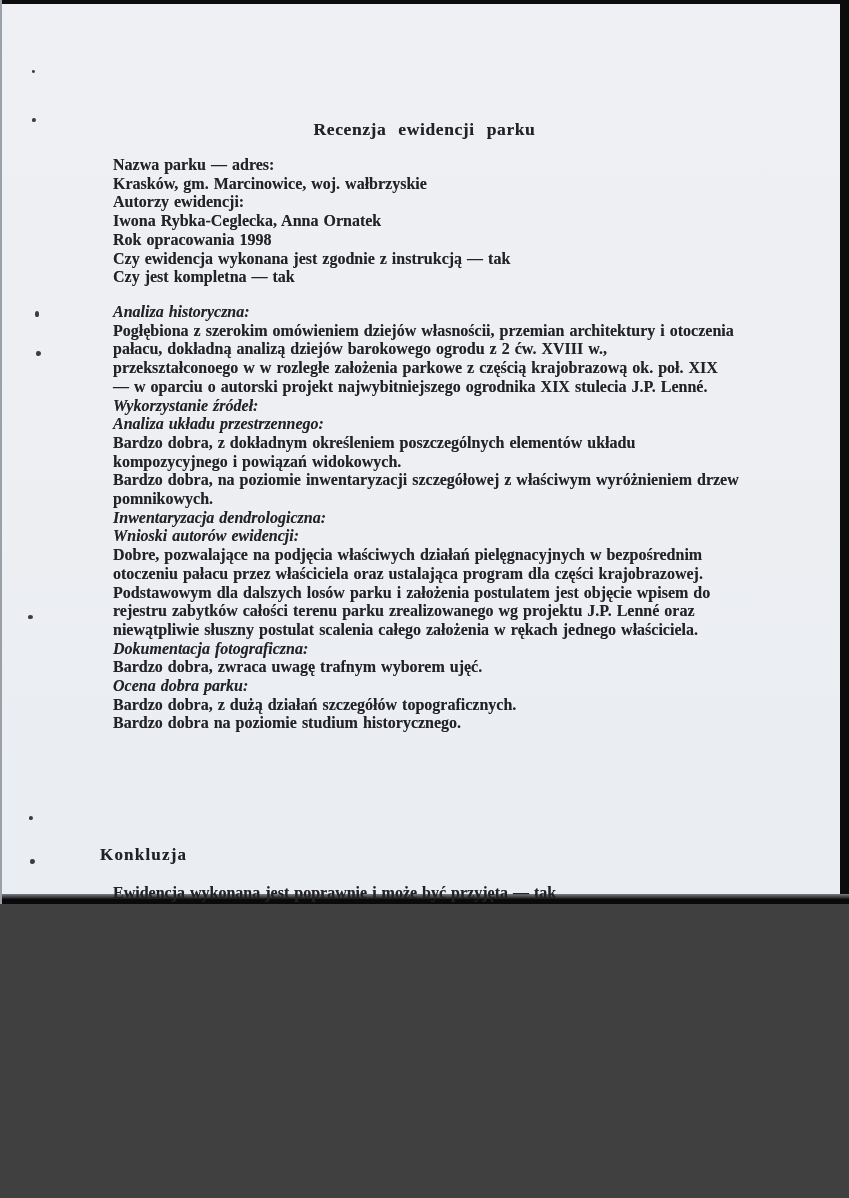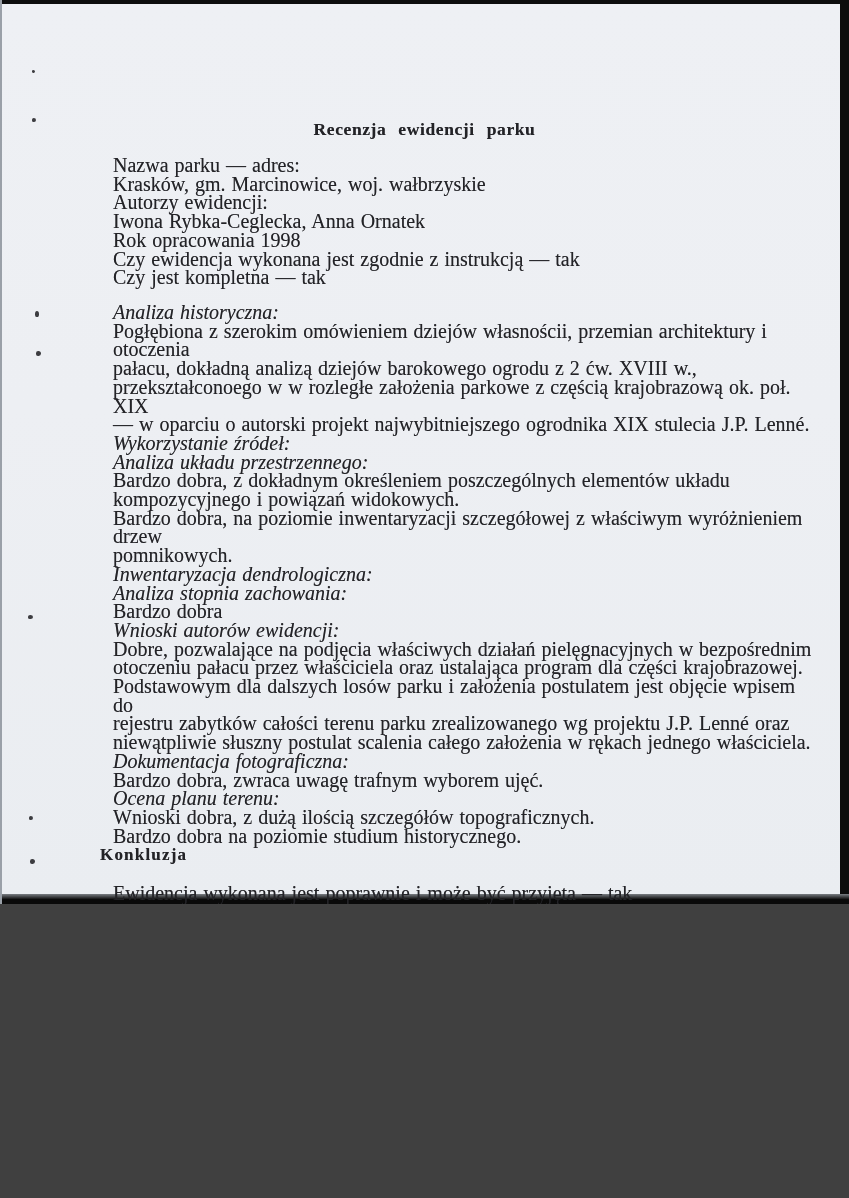--- a/index.html
+++ b/index.html
@@ -19,23 +19,24 @@
                  background:linear-gradient(180deg,#7a7e83 0%, #0a0a0a 55%); }
   .edge-left   { position:absolute; left:0; top:0; width:2px; height:100%; background:#9aa0a8; }
 
   .doc-title {
     position:absolute; top:119px; left:0; width:100%;
     text-align:center; font-weight:bold; font-size:17.5px; line-height:20px;
     letter-spacing:0.6px; word-spacing:7px;
     text-shadow:0 0 0.5px rgba(35,35,40,0.55);
   }
   .textline {
-    font-size:20px; line-height:18.7px; word-spacing:1px;
+    font-size:16px; line-height:18.7px; word-spacing:1px;
     white-space:pre-line;
     text-shadow:0 0 0.5px rgba(35,35,40,0.45);
+    font-weight:bold;
   }
   .header-block { position:absolute; top:156px; left:113px; width:690px; }
   .body-block   { position:absolute; top:303px; left:113px; width:700px; }
   .section-label { font-style:italic; }
   .conclusion-heading {
     position:absolute; top:845px; left:100px;
     font-weight:bold; font-size:17px; line-height:20px; letter-spacing:1.2px;
     text-shadow:0 0 0.5px rgba(35,35,40,0.55);
   }
   .conclusion-block { position:absolute; top:884px; left:113px; width:690px; }
@@ -89,38 +90,34 @@
       <div class="textline section-label">Analiza układu przestrzennego:</div>
       <div class="textline">Bardzo dobra, z dokładnym określeniem poszczególnych elementów układu
 kompozycyjnego i powiązań widokowych.</div>
     </div>
     <div>
       <div class="textline">Bardzo dobra, na poziomie inwentaryzacji szczegółowej z właściwym wyróżnieniem drzew
 pomnikowych.</div>
       <div class="textline section-label">Inwentaryzacja dendrologiczna:</div>
     </div>
     <div>
-      <div class="textline section-label">Analiza stopnia zachowania:</div>
-      <div class="textline">Bardzo dobra</div>
-    </div>
-    <div>
       <div class="textline section-label">Wnioski autorów ewidencji:</div>
       <div class="textline">Dobre, pozwalające na podjęcia właściwych działań pielęgnacyjnych w bezpośrednim
 otoczeniu pałacu przez właściciela oraz ustalająca program dla części krajobrazowej.
 Podstawowym dla dalszych losów parku i założenia postulatem jest objęcie wpisem do
 rejestru zabytków całości terenu parku zrealizowanego wg projektu J.P. Lenné oraz
 niewątpliwie słuszny postulat scalenia całego założenia w rękach jednego właściciela.</div>
     </div>
     <div>
       <div class="textline section-label">Dokumentacja fotograficzna:</div>
       <div class="textline">Bardzo dobra, zwraca uwagę trafnym wyborem ujęć.</div>
     </div>
     <div>
-      <div class="textline section-label">Ocena planu terenu:</div>
-      <div class="textline">Wnioski dobra, z dużą ilością szczegółów topograficznych.</div>
+      <div class="textline section-label">Ocena dobra parku:</div>
+      <div class="textline">Bardzo dobra, z dużą działań szczegółów topograficznych.</div>
     </div>
     <div>
       <div class="textline">Bardzo dobra na poziomie studium historycznego.</div>
     </div>
   </div>
 
   <div class="conclusion-heading">Konkluzja</div>
   <div class="conclusion-block textline">Ewidencja wykonana jest poprawnie i może być przyjęta — tak
 Ewidencja wymaga poprawek w części — nie
 Ewidencja nie może być przyjęta z powodu — nie</div>

